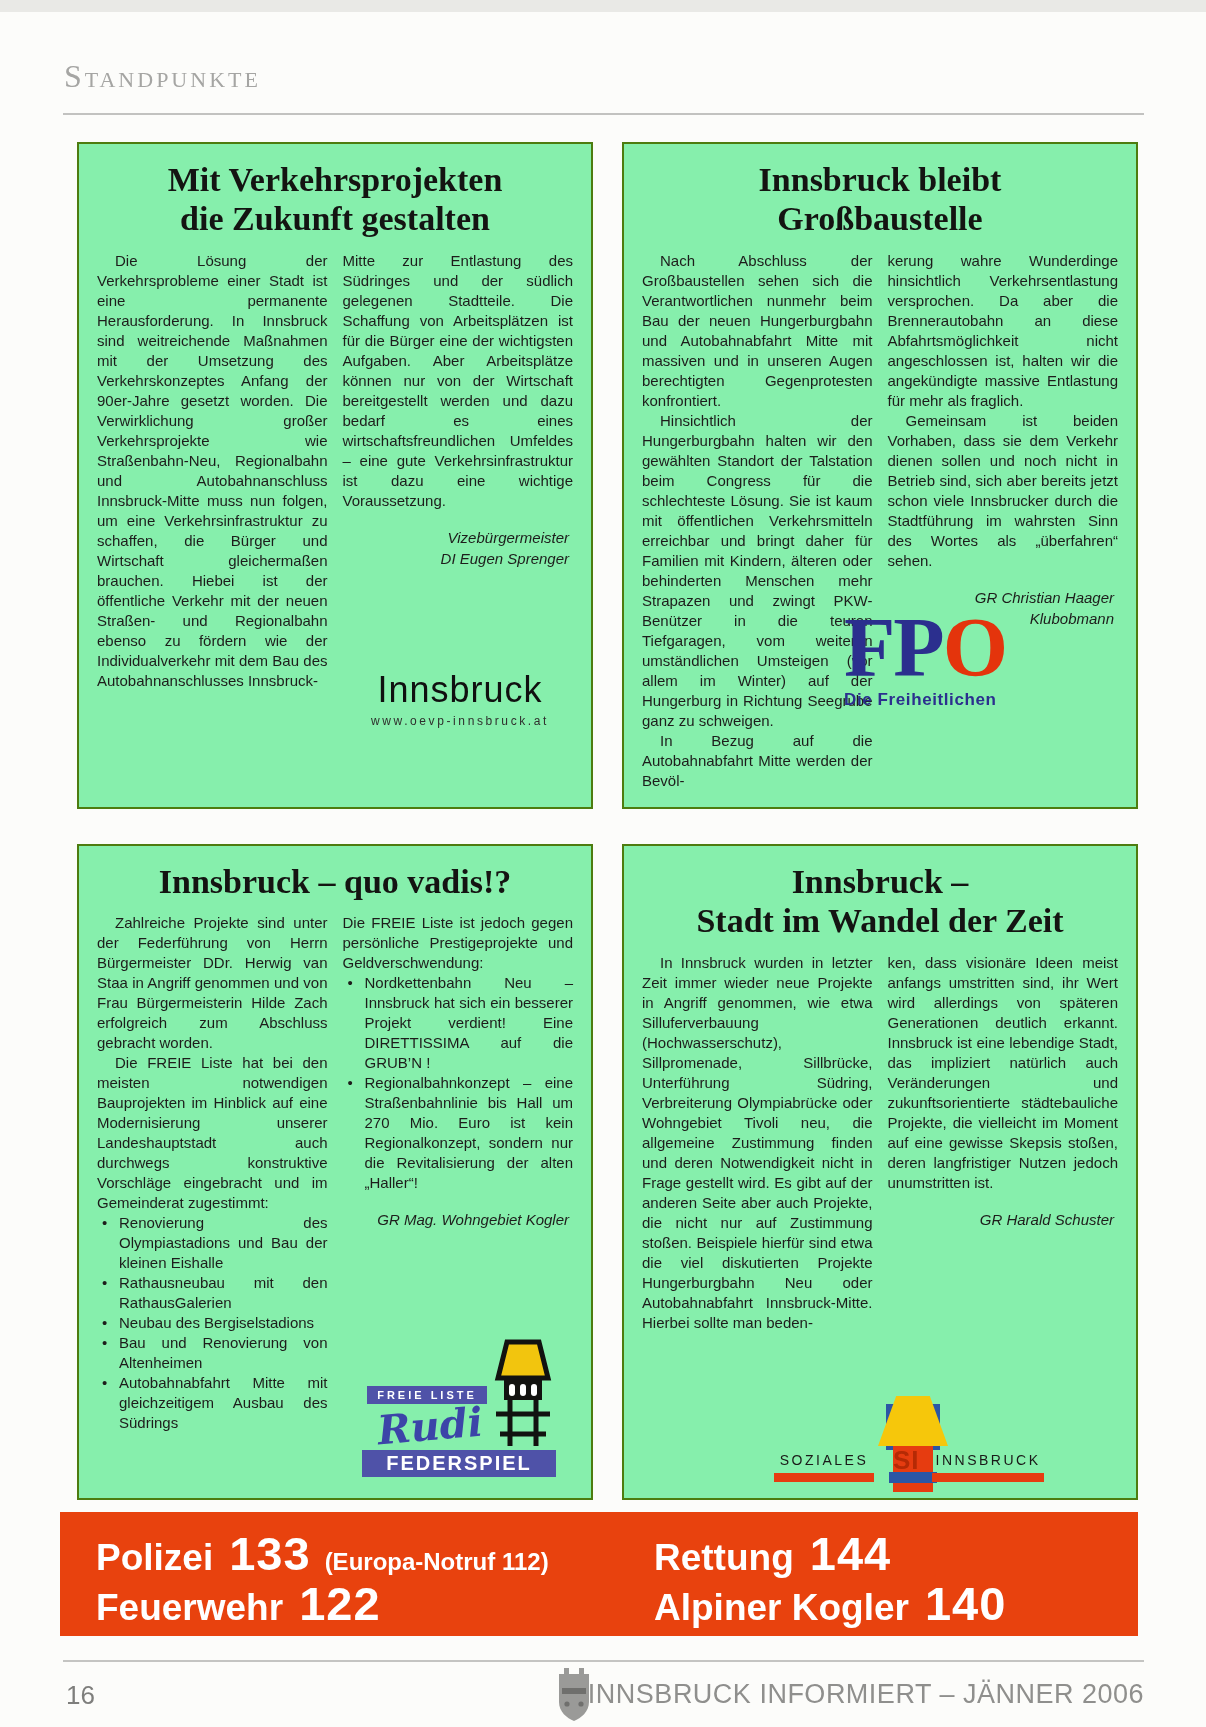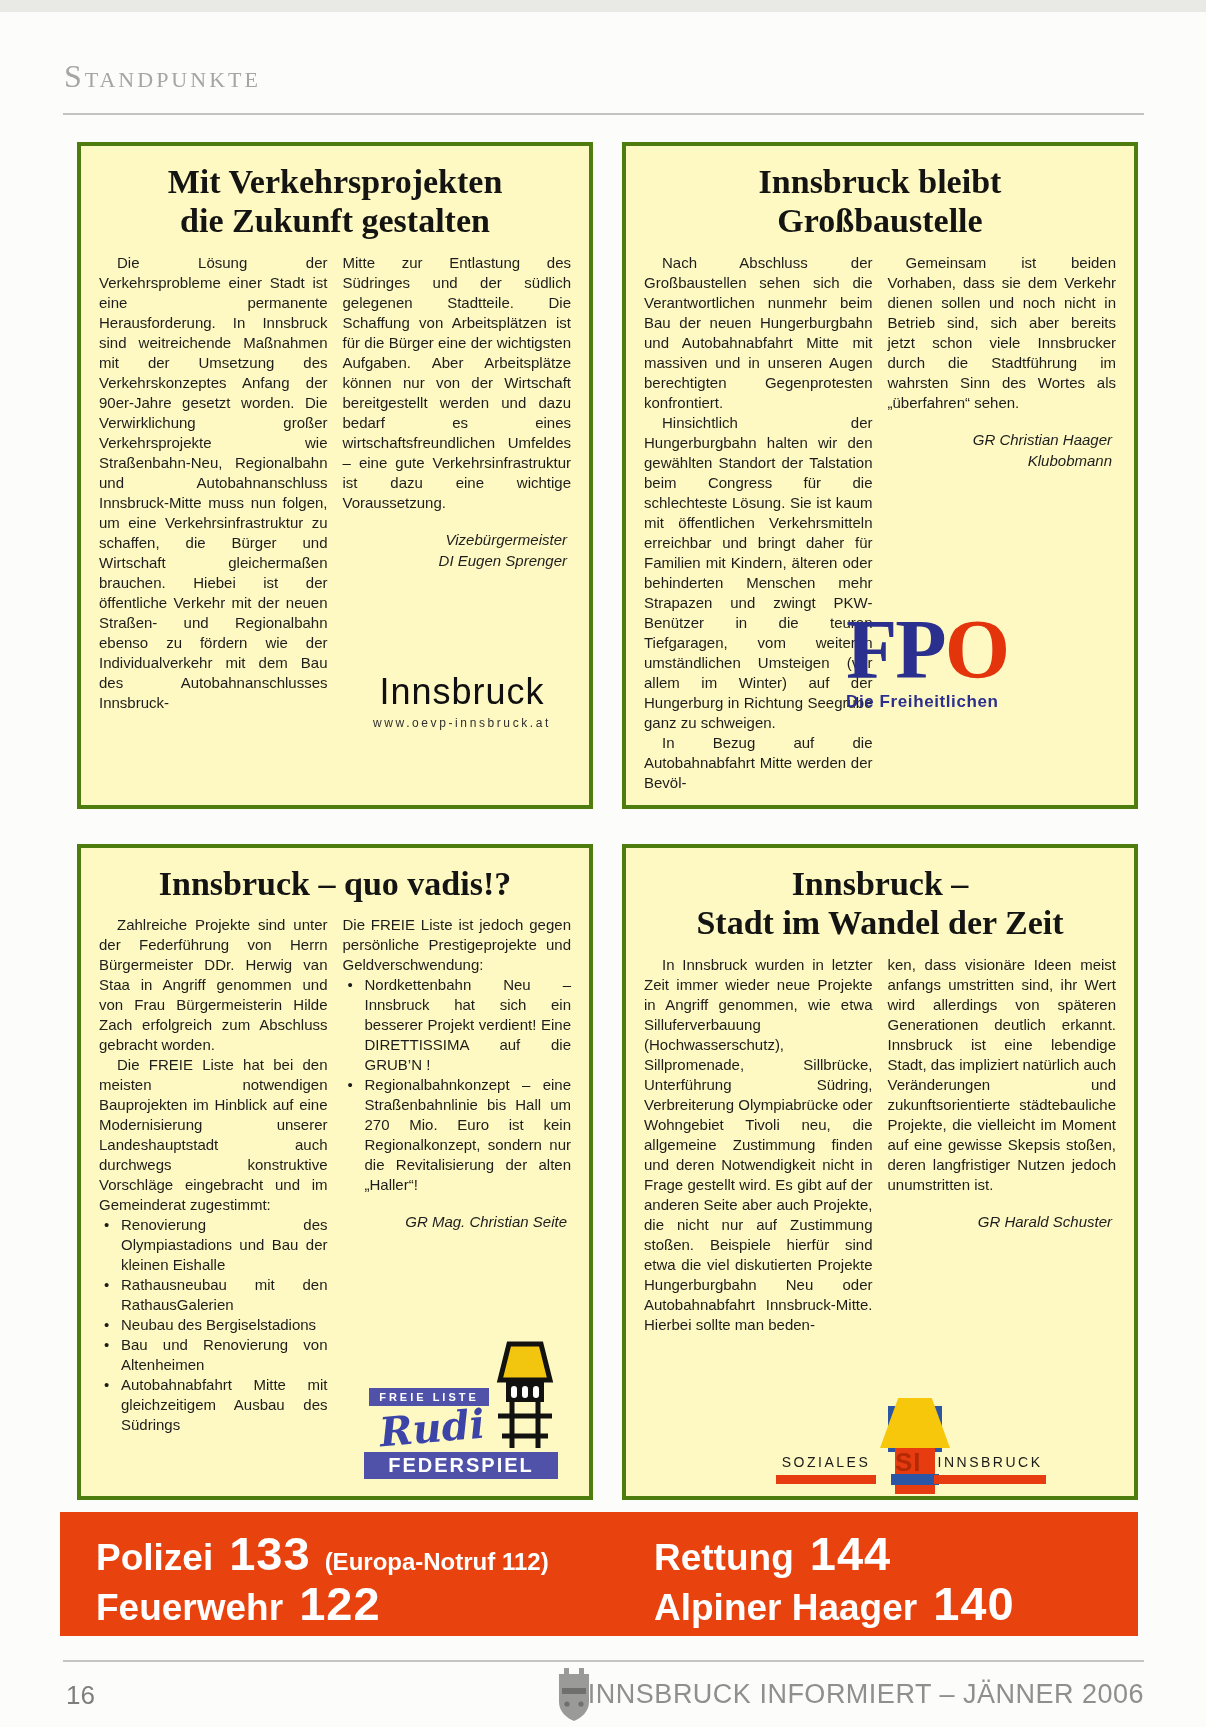--- a/index.html
+++ b/index.html
@@ -5,21 +5,21 @@
   html,body{margin:0;padding:0;background:#e9e9e6;}
   .page{position:relative;width:1206px;height:1727px;background:#fcfcfa;margin:12px auto;
         font-family:"Liberation Sans",sans-serif;color:#1c1c1c;overflow:hidden;}
 
   
   .kicker{position:absolute;left:64px;top:46px;font-family:"Liberation Serif",serif;
           font-variant:small-caps;font-size:32px;letter-spacing:3px;color:#a5a5a3;}
   .kicker-rule{position:absolute;left:63px;top:101px;width:1081px;border-top:2px solid #c2c2c0;}
 
   
-  .box{position:absolute;background:#fef9c3;border:4px solid #4d7c0f;box-sizing:border-box;}
+  .box{position:absolute;background:#86efac;border:2px solid #4d7c0f;box-sizing:border-box;}
   .box1{left:77px;top:130px;width:516px;height:667px;}
   .box2{left:622px;top:130px;width:516px;height:667px;}
   .box3{left:77px;top:832px;width:516px;height:656px;}
   .box4{left:622px;top:832px;width:516px;height:656px;}
 
   .title{font-family:"Liberation Serif",serif;font-weight:700;font-size:34px;line-height:1.16;
          text-align:center;margin:16px 8px 12px;color:#141412;}
   .cols{display:flex;gap:15px;padding:0 18px;}
   .col{flex:1;font-size:15px;line-height:20px;text-align:justify;color:#1d1d1b;}
   .col p{margin:0;text-indent:18px;}
@@ -118,20 +118,21 @@
 
   <section class="box box2">
     <h2 class="title"><span>Innsbruck bleibt</span><br><span>Großbaustelle</span></h2>
     <div class="cols">
       <div class="col">
         <p>Nach Abschluss der Großbaustellen sehen sich die Verantwortlichen nunmehr beim Bau der neuen Hungerburgbahn und Autobahnabfahrt Mitte mit massiven und in unseren Augen berechtigten Gegenprotesten konfrontiert.</p>
         <p>Hinsichtlich der Hungerburgbahn halten wir den gewählten Standort der Talstation beim Congress für die schlechteste Lösung. Sie ist kaum mit öffentlichen Verkehrsmitteln erreichbar und bringt daher für Familien mit Kindern, älteren oder behinderten Menschen mehr Strapazen und zwingt PKW-Benützer in die teuren Tiefgaragen, vom weiteren umständlichen Umsteigen (vor allem im Winter) auf der Hungerburg in Richtung Seegrube ganz zu schweigen.</p>
         <p>In Bezug auf die Autobahnabfahrt Mitte werden der Bevöl-</p>
       </div>
       <div class="col">
+        <p class="noindent">kerung wahre Wunderdinge hinsichtlich Verkehrsentlastung versprochen. Da aber die Brennerautobahn an diese Abfahrtsmöglichkeit nicht angeschlossen ist, halten wir die angekündigte massive Entlastung für mehr als fraglich.</p>
         <p>Gemeinsam ist beiden Vorhaben, dass sie dem Verkehr dienen sollen und noch nicht in Betrieb sind, sich aber bereits jetzt schon viele Innsbrucker durch die Stadtführung im wahrsten Sinn des Wortes als „überfahren“ sehen.</p>
         <p class="sig"><span>GR Christian Haager</span><br><span>Klubobmann</span></p>
       </div>
     </div>
     <div class="fpo-logo">
       <div class="fpo-letters"><span class="fpo-fp">FP</span><span class="fpo-o">O</span></div>
       <div class="fpo-tagline">Die Freiheitlichen</div>
     </div>
   </section>
 
@@ -144,21 +145,21 @@
         <div class="bullet">Renovierung des Olympiastadions und Bau der kleinen Eishalle</div>
         <div class="bullet">Rathausneubau mit den RathausGalerien</div>
         <div class="bullet">Neubau des Bergiselstadions</div>
         <div class="bullet">Bau und Renovierung von Altenheimen</div>
         <div class="bullet">Autobahnabfahrt Mitte mit gleichzeitigem Ausbau des Südrings</div>
       </div>
       <div class="col">
         <p class="noindent">Die FREIE Liste ist jedoch gegen persönliche Prestigeprojekte und Geldverschwendung:</p>
         <div class="bullet">Nordkettenbahn Neu – Innsbruck hat sich ein besserer Projekt verdient! Eine DIRETTISSIMA auf die GRUB’N !</div>
         <div class="bullet">Regionalbahnkonzept – eine Straßenbahnlinie bis Hall um 270 Mio. Euro ist kein Regionalkonzept, sondern nur die Revitalisierung der alten „Haller“!</div>
-        <p class="sig"><span>GR Mag. Christian Seite</span></p>
+        <p class="sig"><span>GR Mag. Wohngebiet Kogler</span></p>
       </div>
     </div>
     <div class="fl-logo">
       <div class="fl-bar1">FREIE LISTE</div>
       <div class="fl-script">Rudi</div>
       <div class="fl-tower">
         <svg width="66" height="112" viewBox="0 0 66 112">
           <polygon points="8,40 17,4 49,4 58,40" fill="#f2c50e" stroke="#121210" stroke-width="5"></polygon>
           <rect x="14" y="42" width="38" height="20" fill="#121210"></rect>
           <rect x="19" y="46" width="6" height="12" rx="3" fill="#fff"></rect>
@@ -212,21 +213,21 @@
         <span class="bn-label">Feuerwehr</span>
         <span class="bn-number">122</span>
       </div>
     </div>
     <div class="bn-col bn-right">
       <div class="bn-row">
         <span class="bn-label">Rettung</span>
         <span class="bn-number">144</span>
       </div>
       <div class="bn-row">
-        <span class="bn-label">Alpiner Haager</span>
+        <span class="bn-label">Alpiner Kogler</span>
         <span class="bn-number">140</span>
       </div>
     </div>
   </div>
 
   <div class="footer-rule"></div>
   <div class="page-num">16</div>
   <div class="crest">
     <svg width="36" height="58" viewBox="0 0 36 58">
       <path d="M3 10 h5 v-6 h5 v6 h10 v-6 h5 v6 h5 v28 c0 10 -8 16 -15 19 C11 54 3 48 3 38 Z" fill="#9a9a98"></path>

